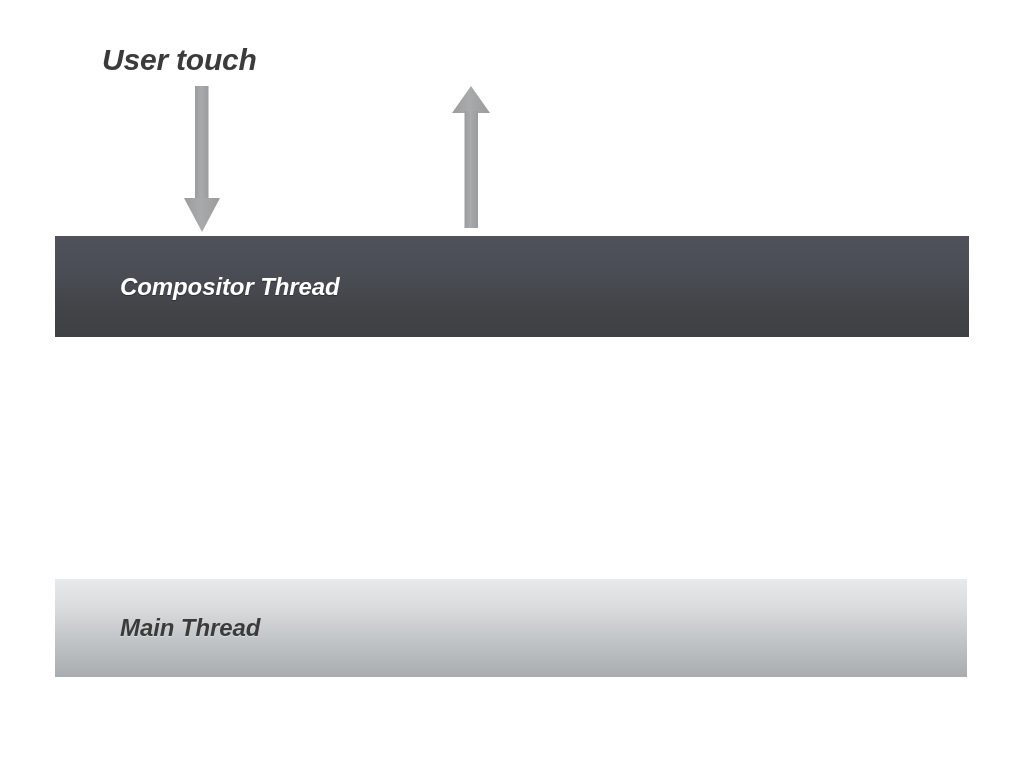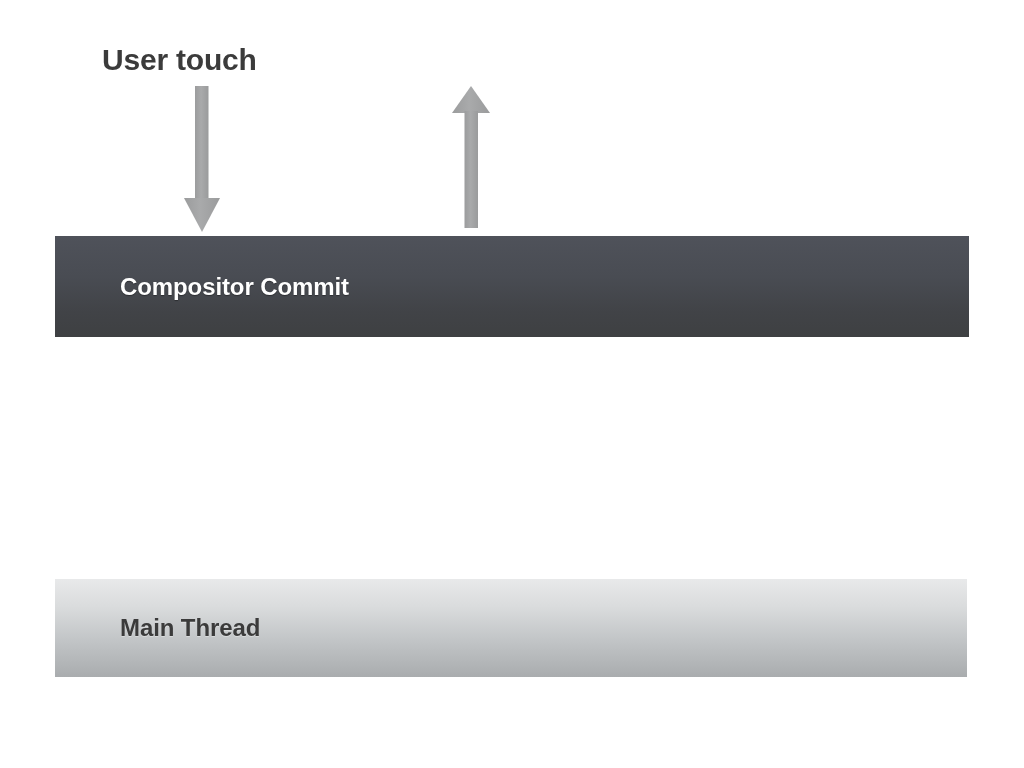--- a/index.html
+++ b/index.html
@@ -11,20 +11,21 @@
   body {
     font-family: "Liberation Sans", sans-serif;
     -webkit-font-smoothing: antialiased;
   }
   #canvas {
     position: relative;
     width: 1024px;
     height: 704px;
     background: #ffffff;
     overflow: hidden;
+    font-style: italic;
   }
 
   
   .annotation-label {
     position: absolute;
     font-weight: bold;
     font-size: 30px;
     line-height: 34px;
     letter-spacing: -0.2px;
     color: #3b3b3b;
@@ -129,20 +130,20 @@
         <stop offset="100%" stop-color="#9a9b9c"></stop>
       </linearGradient>
     </defs>
 
     <polygon points="22,2 41,29 3,29" fill="url(#gradArrowUp)"></polygon>
 
     <rect x="15.5" y="27" width="13.5" height="117" fill="url(#gradArrowUp)"></rect>
   </svg>
 
   <div id="lane-compositor-thread" class="thread-lane">
-    <span class="thread-label">Compositor Commit</span>
+    <span class="thread-label">Compositor Thread</span>
   </div>
 
   <div id="lane-main-thread" class="thread-lane">
     <span class="thread-label">Main Thread</span>
   </div>
 
 </div>
 
 </body></html>

